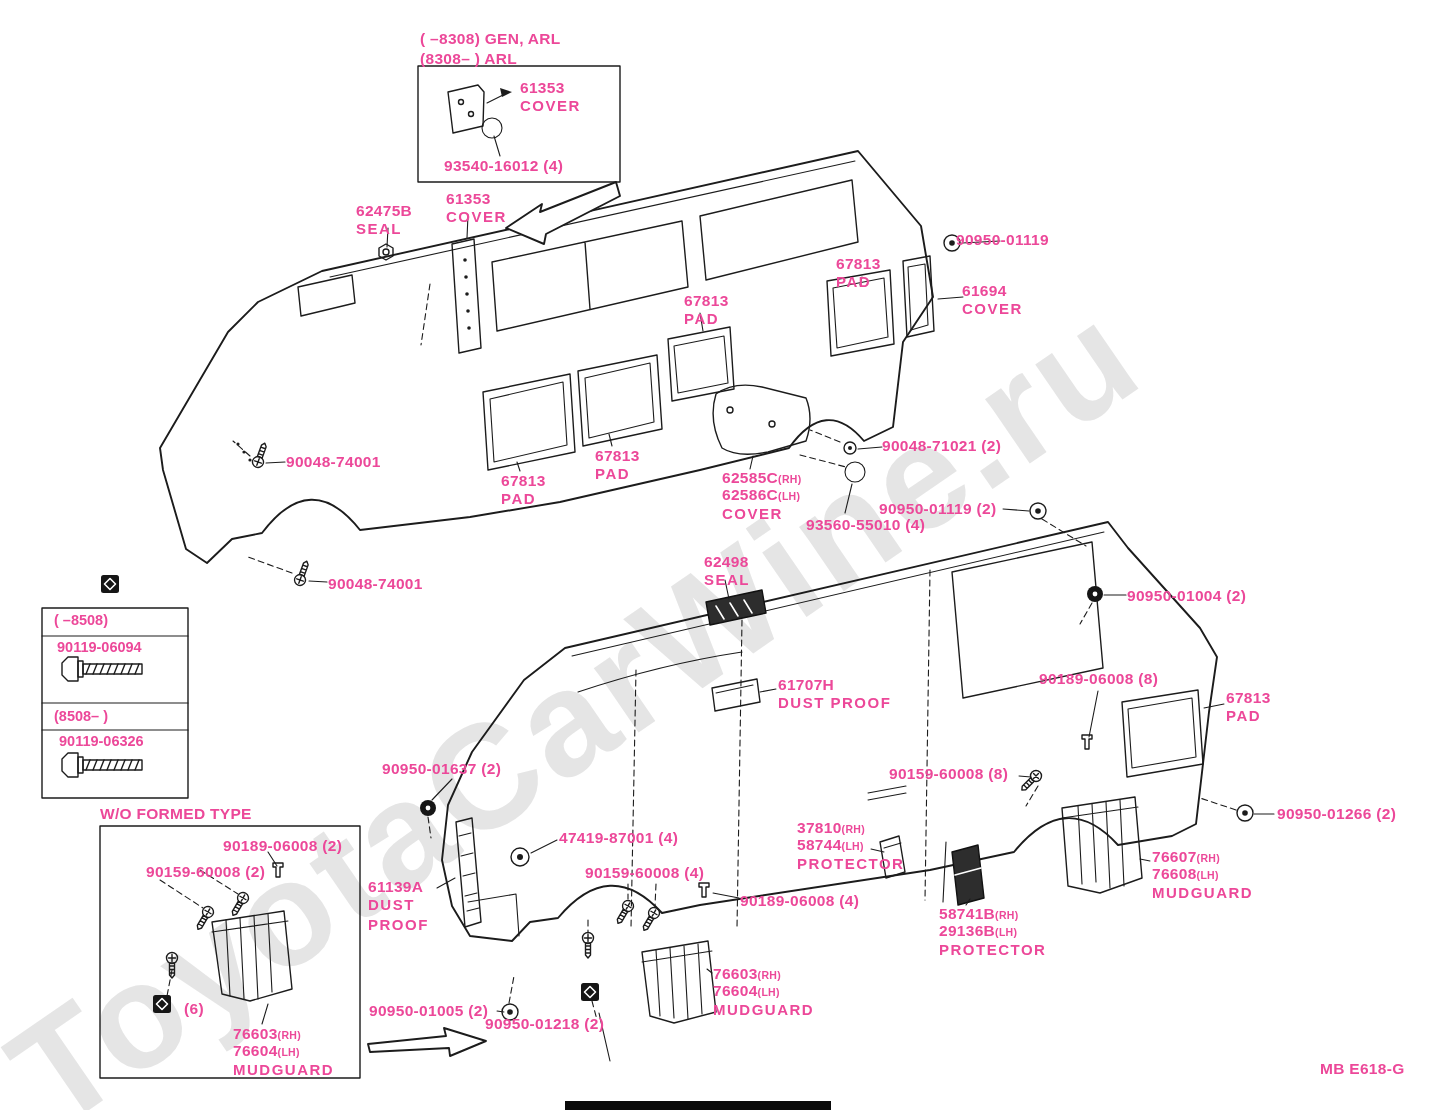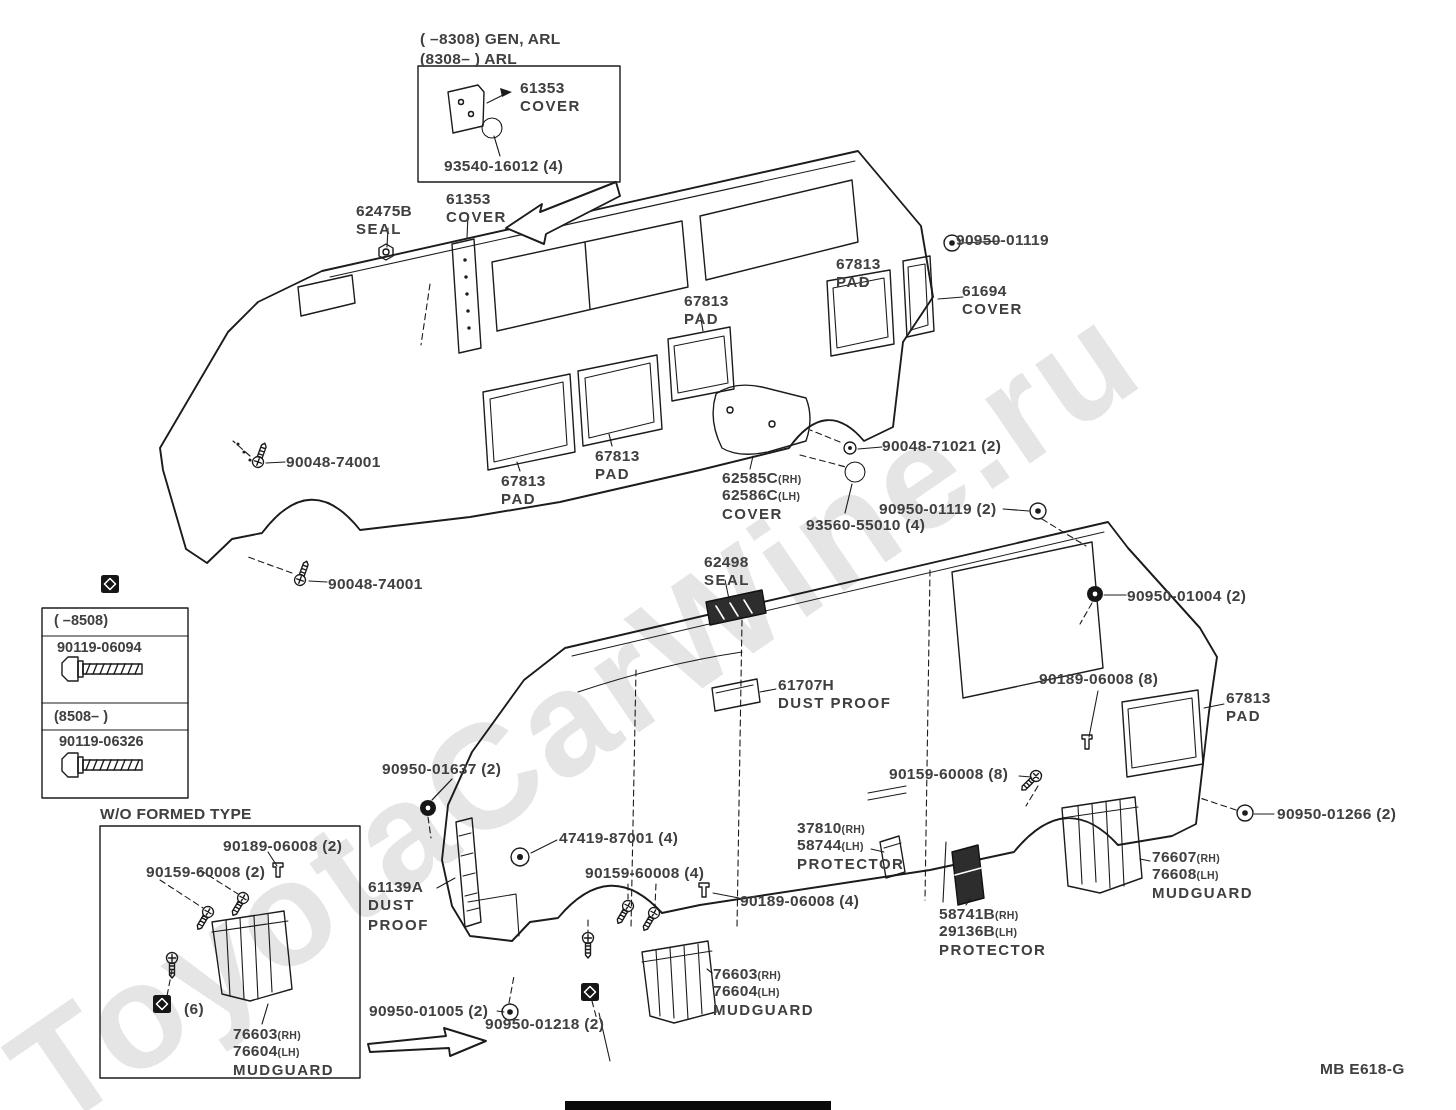--- a/index.html
+++ b/index.html
@@ -14,21 +14,21 @@
   svg.art .thin{stroke-width:1.1;}
   svg.art .dash{stroke-dasharray:6 4;}
   svg.art .blk{fill:#1c1c1c;stroke:none;}
   svg.art .blkf{fill:#161616;stroke:none;}
   svg.art .whf{fill:#fff;stroke:none;}
   svg.art .whs{stroke:#fff;fill:none;stroke-width:1.6;}
   svg.art .darkfill{fill:#2d2d2d;stroke:#111;}
   svg.art .white{fill:#fff;}
   svg.art text{stroke:none;}
   .stxt{fill:#111;font:700 13px "Liberation Sans",sans-serif;text-anchor:middle;}
-  .lbl{position:absolute;color:#404040;white-space:nowrap;z-index:3;}
+  .lbl{position:absolute;color:#ec4899;white-space:nowrap;z-index:3;}
   .num{display:block;font-size:15.5px;font-weight:700;letter-spacing:.3px;line-height:1.12;}
   .row{display:block;line-height:1.1;font-size:15.5px;font-weight:700;letter-spacing:.3px;}
   .row .num{display:inline;}
   .tag{font-size:10.5px;font-weight:700;}
   .desc{display:block;font-size:15px;font-weight:700;letter-spacing:1.5px;line-height:1.3;}
   .fine{display:block;font-size:14.5px;font-weight:700;}
   .bar{position:absolute;left:565px;top:1101px;width:266px;height:9px;background:#0a0a0a;z-index:4;}
 </style>
 </head>
 <body>

